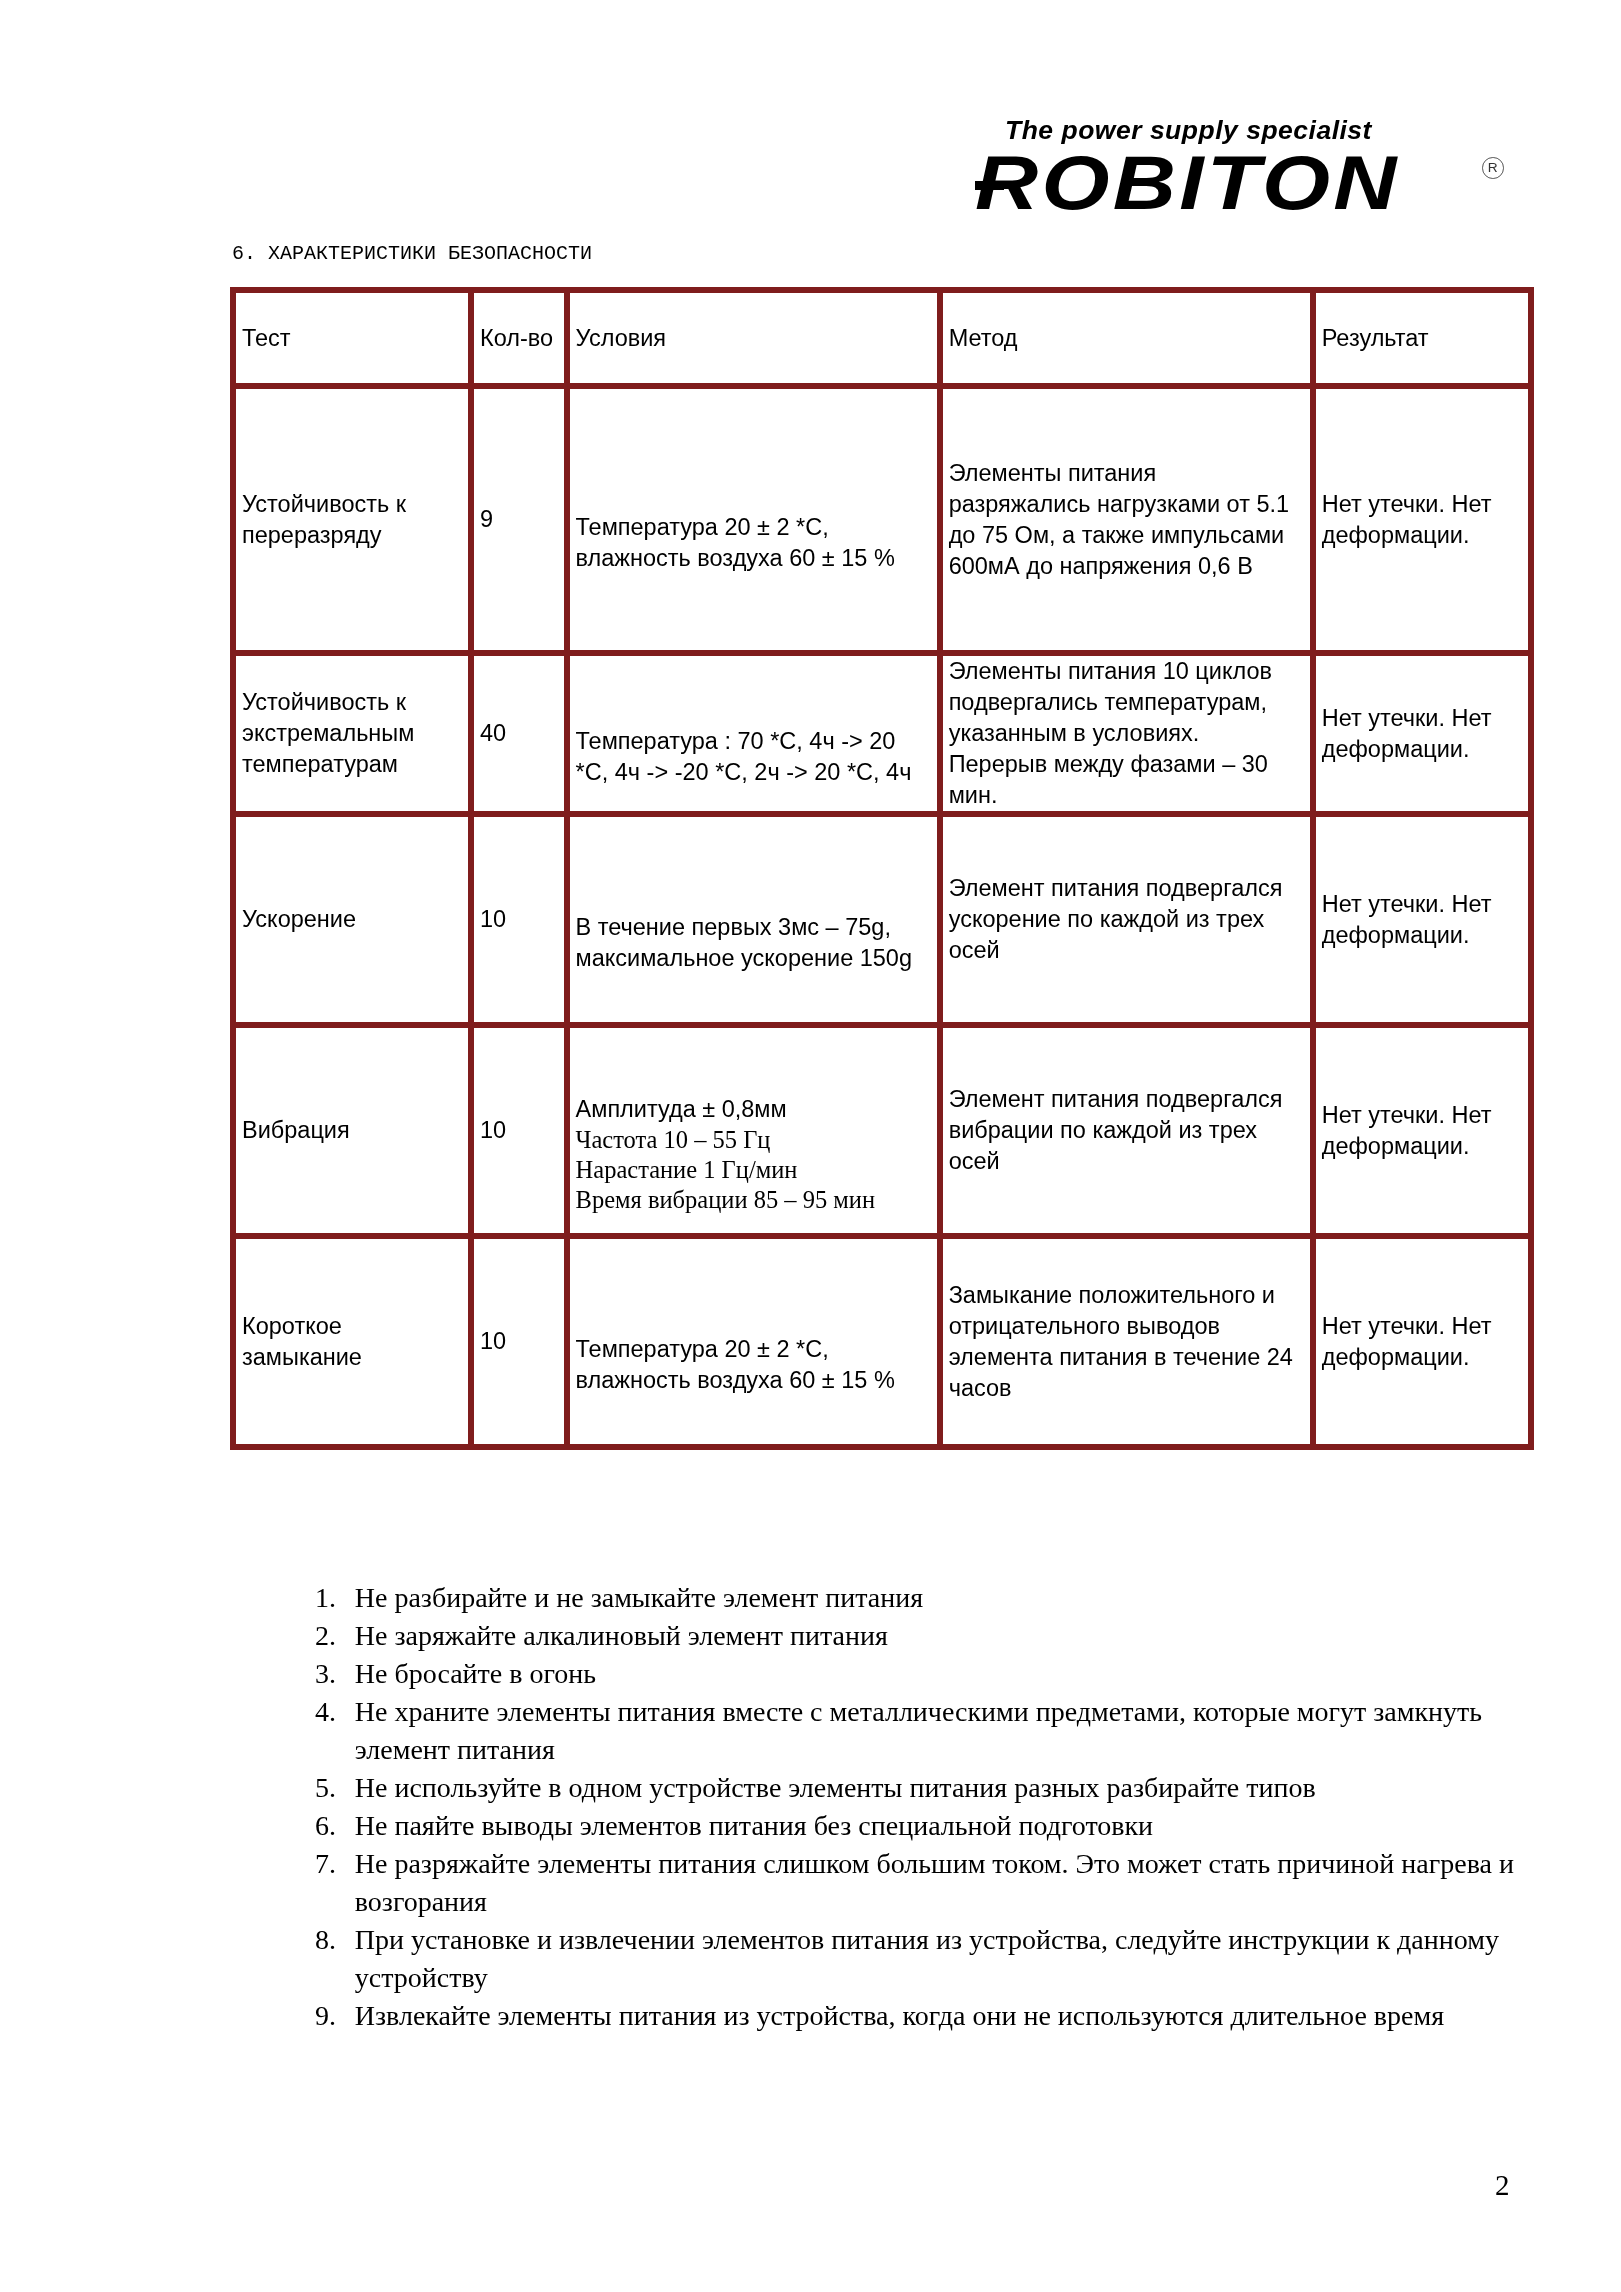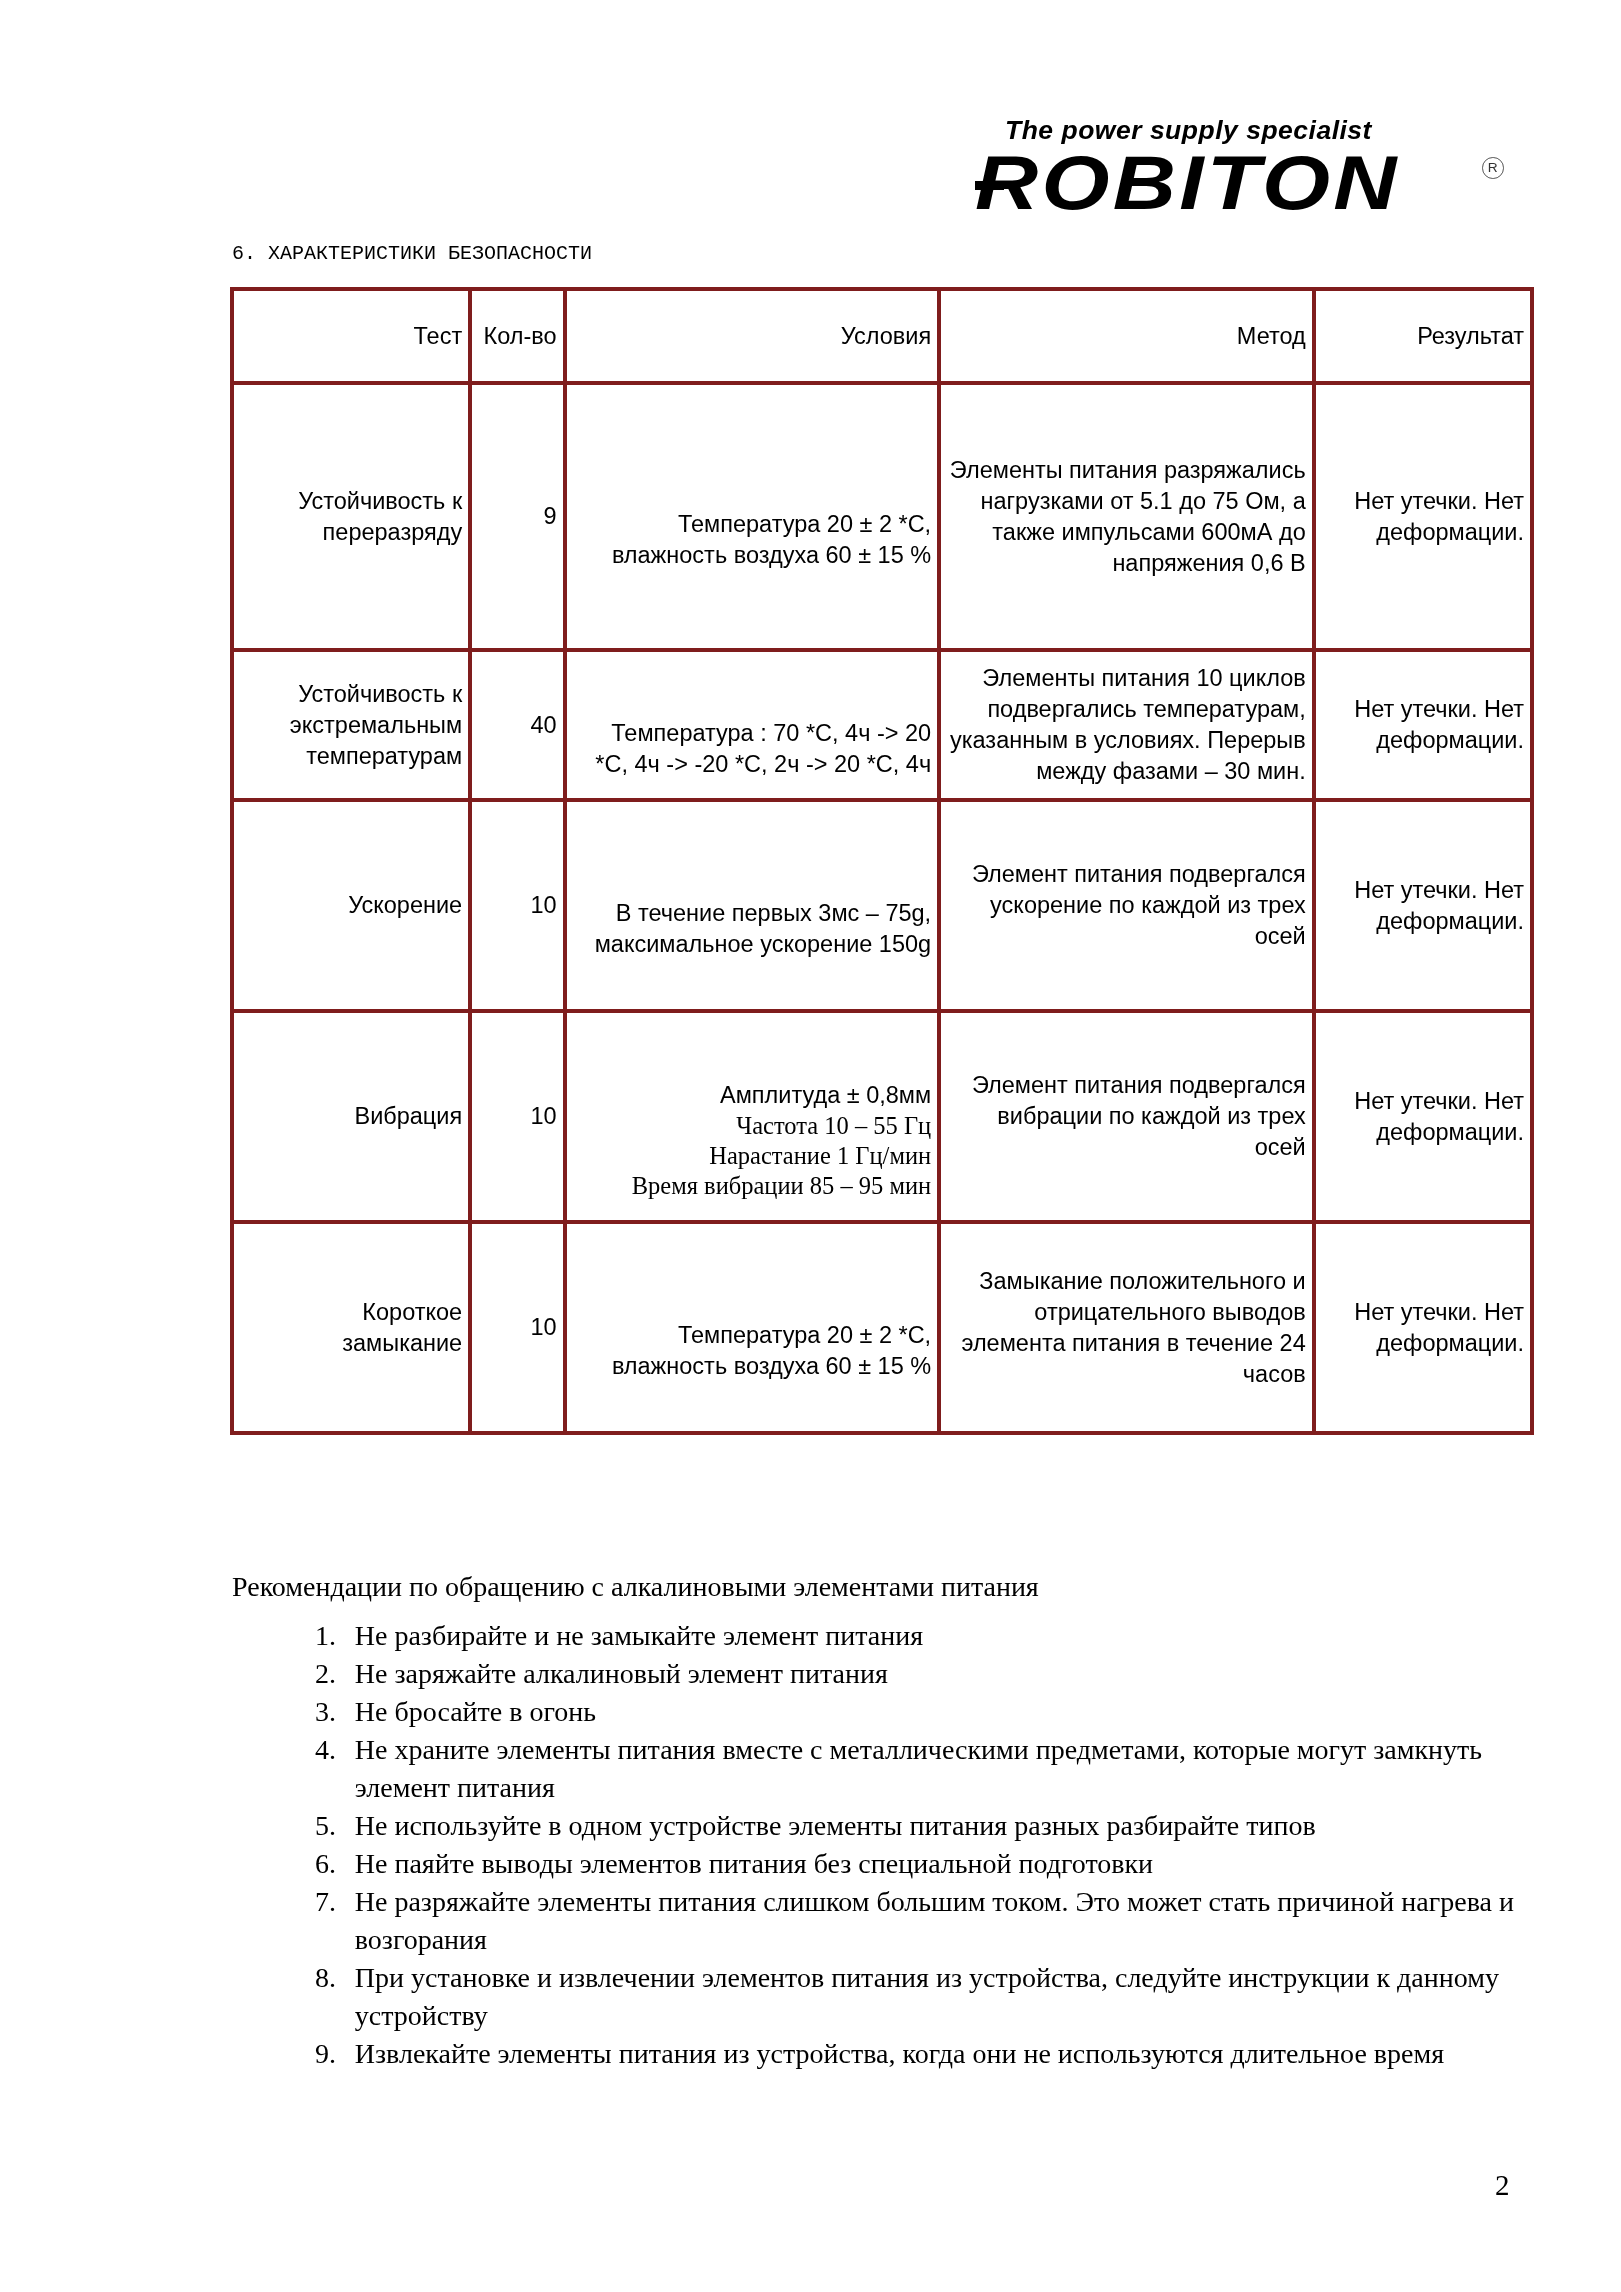--- a/index.html
+++ b/index.html
@@ -3,21 +3,21 @@
 <meta charset="utf-8">
 <style>
   html, body { margin:0; padding:0; background:#fff; }
   body { width:1621px; height:2293px; position:relative; overflow:hidden; color:#000; }
   .tagline { position:absolute; left:1005px; top:115px; font-family:"Liberation Sans",sans-serif; font-style:italic; font-weight:bold; font-size:26.5px; letter-spacing:0.5px; white-space:nowrap; }
   .brand { position:absolute; left:975px; top:145px; font-family:"Liberation Sans",sans-serif; font-style:italic; font-weight:bold; font-size:76px; letter-spacing:2.9px; line-height:1; white-space:nowrap; transform:scaleX(1.15); transform-origin:left top; }
   .brand-dash { position:absolute; left:975px; top:181px; width:29px; height:8.8px; background:#000; }
   .reg { position:absolute; left:1482px; top:157px; width:19.6px; height:19.6px; border:1.5px solid #555; border-radius:50%; font-family:"Liberation Sans",sans-serif; font-size:13.7px; text-align:center; line-height:19.6px; color:#333; }
   .section-title { position:absolute; left:232px; top:242px; font-family:Liberation Mono, monospace; font-size:20px; white-space:nowrap; }
   table.safety { position:absolute; left:230px; top:287px; width:1304px; border-collapse:collapse; font-family:"Liberation Sans",sans-serif; font-size:23.5px; line-height:31px; }
-  table.safety td, table.safety th { border:4px solid #7f1d1d; text-align:right; vertical-align:middle; font-weight:normal; padding:0 6px; }
+  table.safety td, table.safety th { border:6px solid #7f1d1d; text-align:left; vertical-align:middle; font-weight:normal; padding:0 6px; }
   table.safety th { height:90px; }
   .c1 { width:211px; } .c2 { width:74px;margin-top:24px; } .c3 { width:341px; } .c4 { width:341px; } .c5 { width:192px; }
   .r1 { height:267px; } .r2 { height:150px; } .r3 { height:211px; } .r4 { height:211px; } .r5 { height:211px; }
   .serif-line { font-family:"Liberation Serif",serif; font-size:24.5px; line-height:30px; display:block; }
   .cond-line { display:block;margin-top:47px; }
   .recs { position:absolute; left:232px; top:1568px; font-family:"Liberation Serif",serif; font-size:28px; line-height:38px; width:1294px; }
   .recs ol { margin:11px; padding:0 0 0 100px; }
   .recs li { padding-left:11.8px; }
   .page-num { position:absolute; left:1495px; top:2169px; font-family:"Liberation Serif",serif; font-size:29px; }
 </style>
@@ -89,21 +89,20 @@
       <td>
           <span class="cond-line">Температура 20 ± 2 *С, влажность воздуха 60 ± 15 %</span>
         </td>
       <td>Замыкание положительного и отрицательного выводов элемента питания в течение 24 часов</td>
       <td>Нет утечки. Нет деформации.</td>
     </tr>
   </tbody>
 </table>
 
 <div class="recs">
-  <div>Рекомендации по обращению с алкалиновыми элементами питания</div>
   <ol>
     <li>Не разбирайте и не замыкайте элемент питания</li>
     <li>Не заряжайте алкалиновый элемент питания</li>
     <li>Не бросайте в огонь</li>
     <li>Не храните элементы питания вместе с металлическими предметами, которые могут замкнуть элемент питания</li>
     <li>Не используйте в одном устройстве элементы питания разных разбирайте типов</li>
     <li>Не паяйте выводы элементов питания без специальной подготовки</li>
     <li>Не разряжайте элементы питания слишком большим током. Это может стать причиной нагрева и возгорания</li>
     <li>При установке и извлечении элементов питания из устройства, следуйте инструкции к данному устройству</li>
     <li>Извлекайте элементы питания из устройства, когда они не используются длительное время</li>

